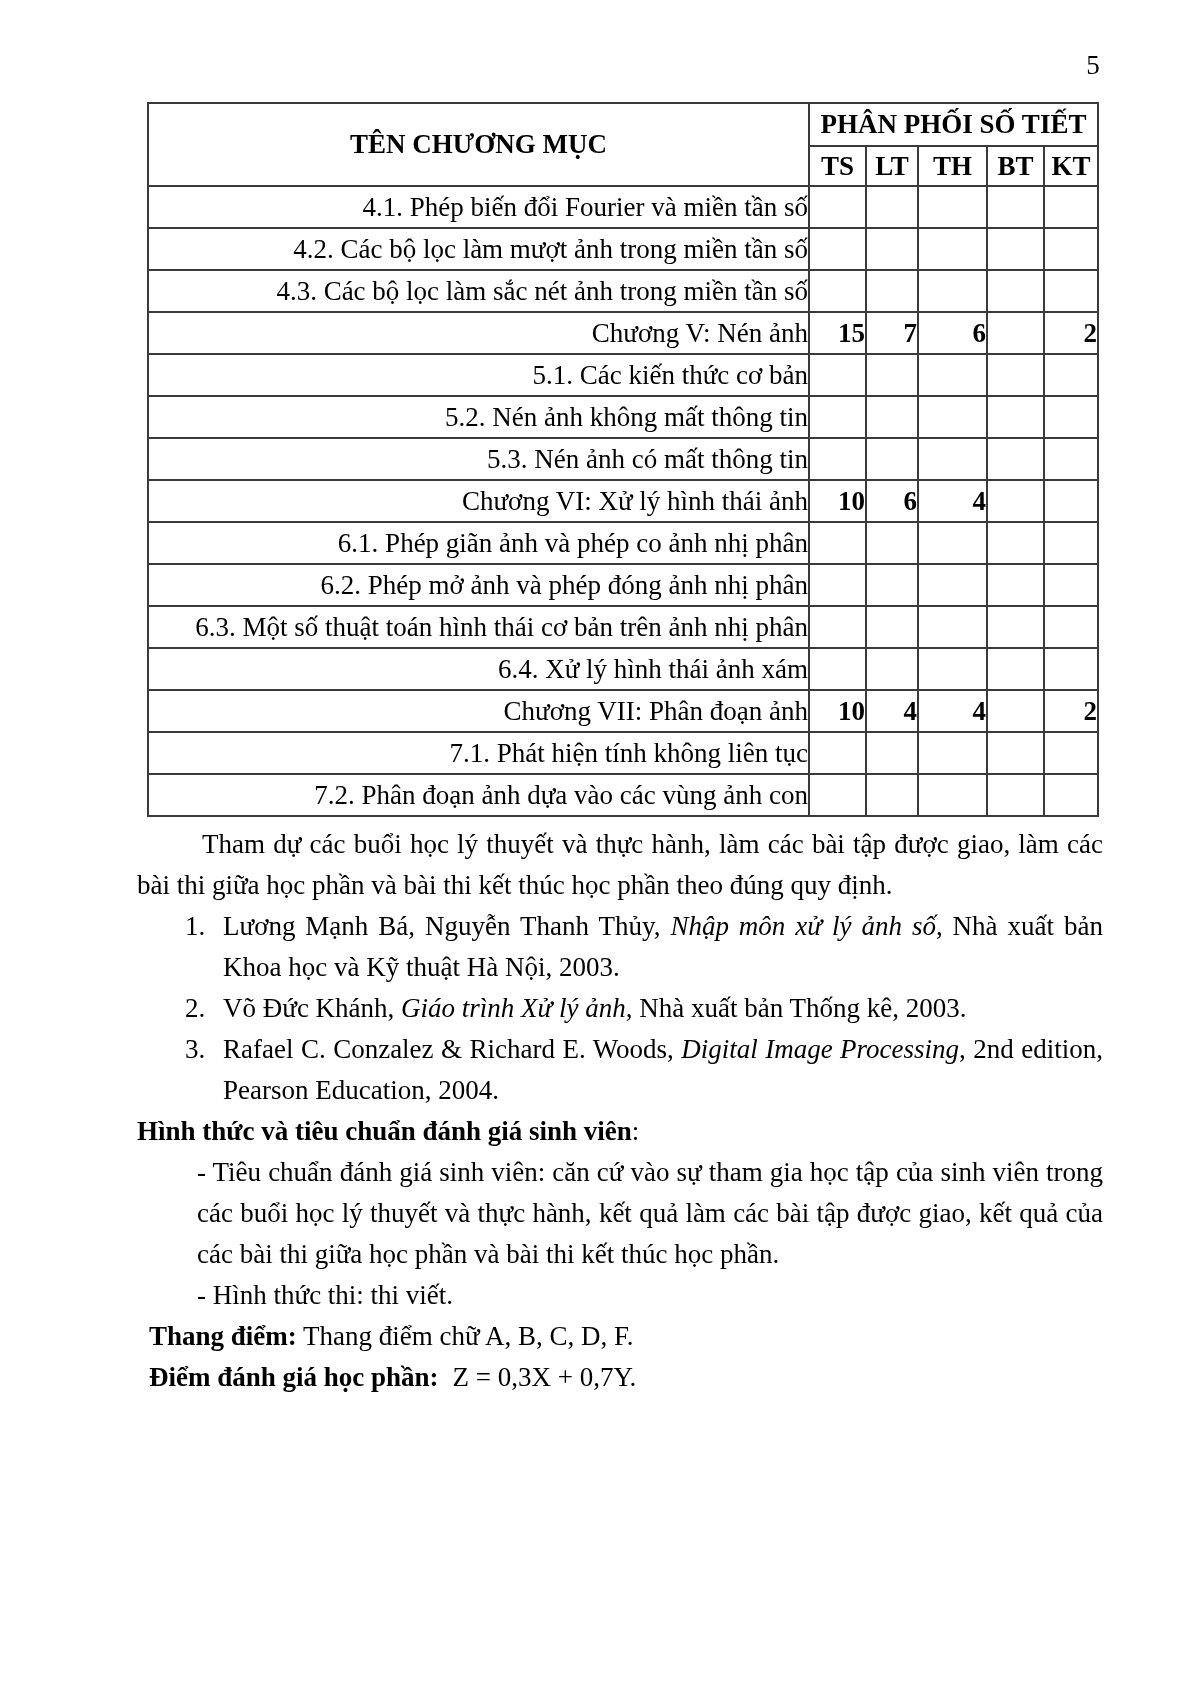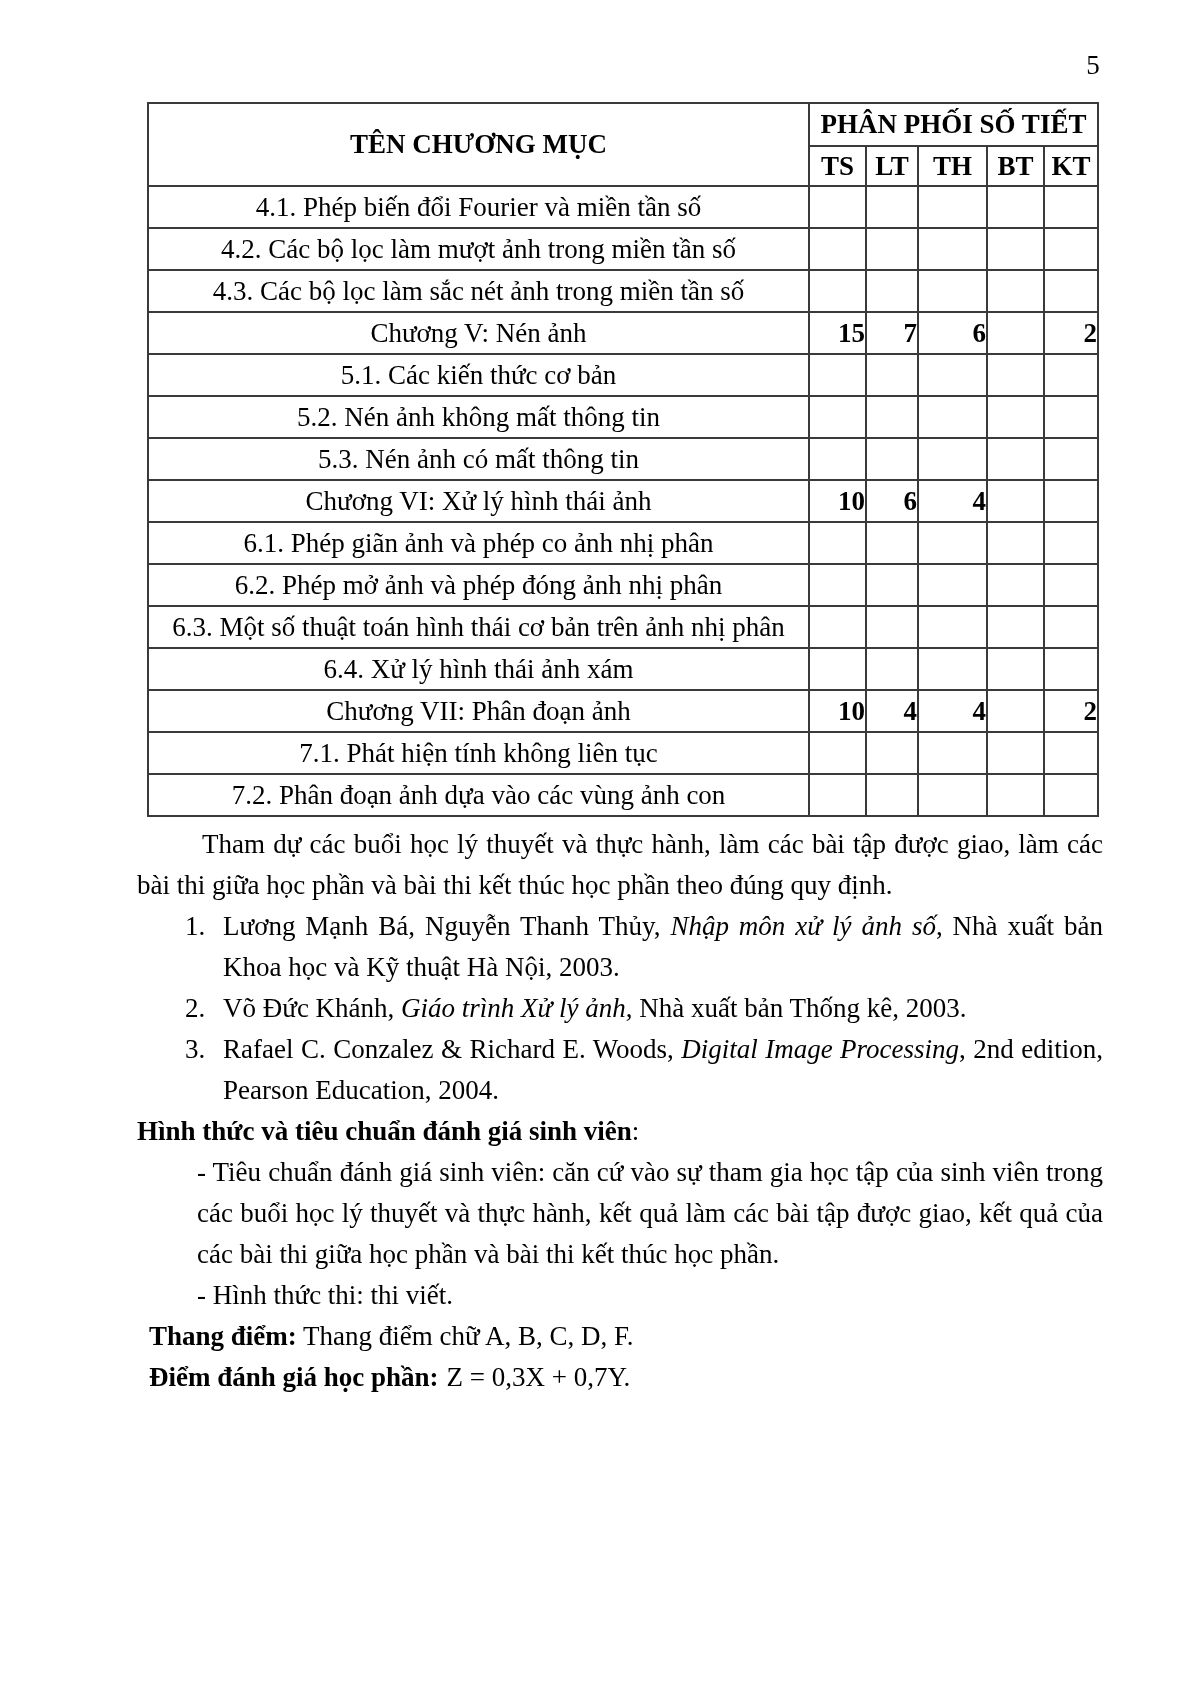--- a/index.html
+++ b/index.html
@@ -35,36 +35,36 @@
     vertical-align: middle;
     font-size: 27px;
     line-height: 33px;
     padding: 0;
     overflow: hidden;
   }
   table.outline thead th { font-weight: bold; text-align: center; }
   tr.group-row th { height: 41px; }
   tr.sub-row th { height: 38px; }
   table.outline tbody td { height: 40px; }
-  td.name { text-align: center; padding-left: 13px; padding-right: 6px; }
+  td.name { text-align: right; padding-left: 13px; padding-right: 6px; }
   td.num  { text-align: right; padding-right: 12px; font-weight: bold; }
   tr.chapter td.name { font-weight: normal; }
   .textblock {
     position: absolute;
     left: 137px;
     top: 824px;
     width: 966px;
   }
   .heading { font-weight: bold; }
   .para-indent { text-align: justify; text-indent: 65px; }
   .list-item { position: relative; padding-left: 86px; text-align: justify; }
   .list-num { position: absolute; left: 48px; top: 0; }
   .dash-para { padding-left: 60px; text-align: justify; }
   .label-line .label { font-weight: bold; margin-left: 12px; }
-  .formula { margin-left: 8px; }
+  .formula { margin-left: 14px; }
   em { font-style: italic; }
 </style>
 </head>
 <body>
 
 <div class="page">
 
   <div class="page-number">5</div>
 
   <table class="outline">

